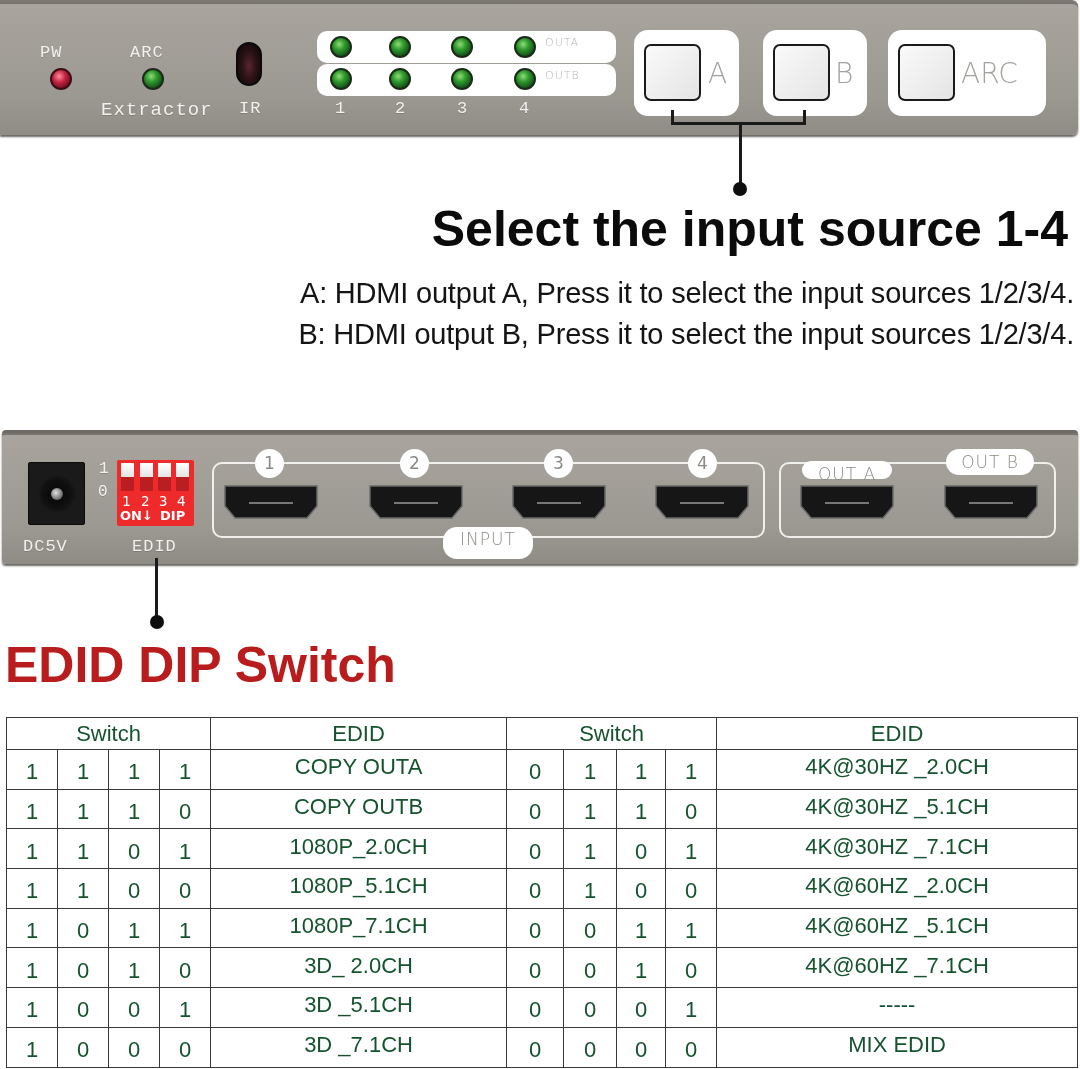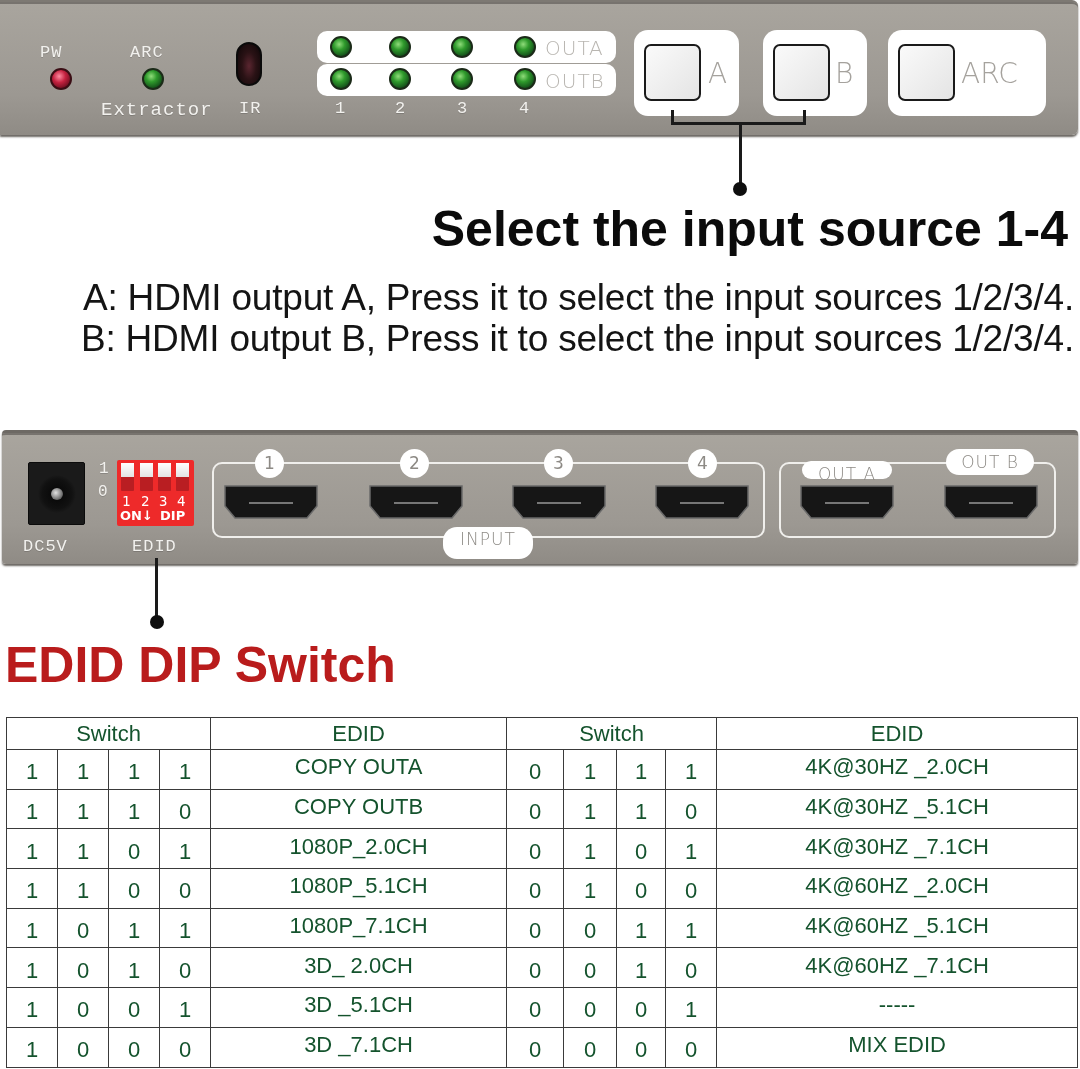--- a/index.html
+++ b/index.html
@@ -35,21 +35,21 @@
     .ir-window {
       position: absolute; left: 236px; top: 40px; width: 26px; height: 44px; border-radius: 13px;
       background: radial-gradient(ellipse at 50% 55%, #5a2630 0%, #2a1215 45%, #0c0607 100%);
       border: 2px solid #0a0a0a;
     }
 
     .led-strip {
       position: absolute; background: #ffffff; border-radius: 10px;
     }
     .strip-label {
-      position: absolute; color: #b9b6b1; font-family: "DejaVu Sans", sans-serif; font-size: 20px;
+      position: absolute; color: #b9b6b1; font-family: "DejaVu Sans", sans-serif; font-size: 11px;
       letter-spacing: 1px; font-weight: 300;
     }
 
     .btn-plate {
       position: absolute; background: #ffffff; border-radius: 14px;
     }
     .btn-key {
       position: absolute; width: 57px; height: 57px; border: 2.5px solid #1a1a1a; border-radius: 7px;
       background: linear-gradient(135deg, #fafafa, #e4e4e4);
     }
@@ -61,21 +61,21 @@
     .bracket-l { position: absolute; left: 671px; top: 110px; width: 3px; height: 15px; background: #1a1a1a; }
     .bracket-r { position: absolute; left: 803px; top: 110px; width: 3px; height: 15px; background: #1a1a1a; }
     .bracket-v { position: absolute; left: 739px; top: 123px; width: 3px; height: 62px; background: #1a1a1a; }
     .dot { position: absolute; width: 14px; height: 14px; border-radius: 50%; background: #0e0e0e; }
 
     .heading {
       position: absolute; right: 12px; top: 200px; font-size: 50px; font-weight: bold; color: #0b0b0b;
       letter-spacing: 0px; white-space: nowrap;
     }
     .desc {
-      position: absolute; right: 6px; font-size: 37px; color: #141414; white-space: nowrap; letter-spacing: -0.2px;
+      position: absolute; right: 6px; font-size: 29px; color: #141414; white-space: nowrap; letter-spacing: -0.2px;
     }
 
     .dc-jack {
       position: absolute; left: 28px; top: 462px; width: 57px; height: 63px; background: #1a1a1a; border-radius: 2px;
       border: 1px solid #0b0b0b;
     }
     .dc-hole {
       position: absolute; left: 9px; top: 12px; width: 38px; height: 38px; border-radius: 50%;
       background: radial-gradient(circle, #050505 0%, #111 55%, #2a2a2a 100%);
     }

